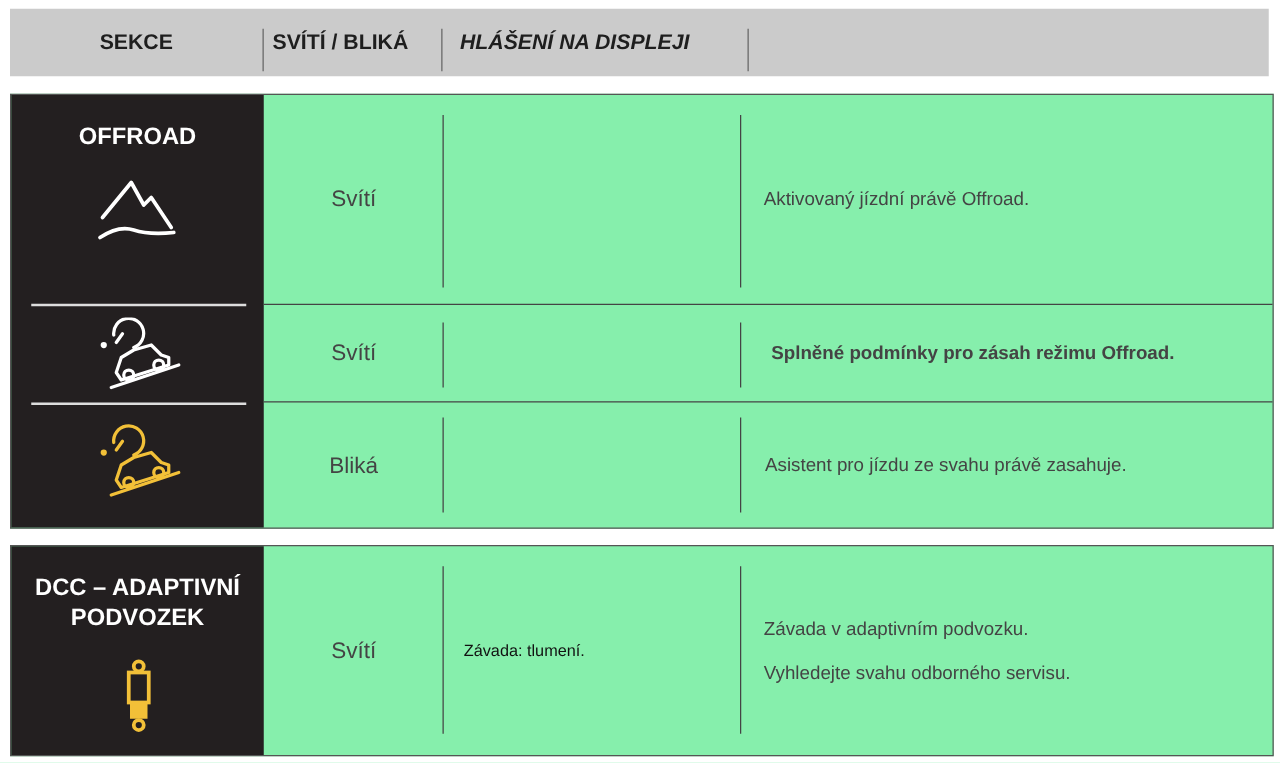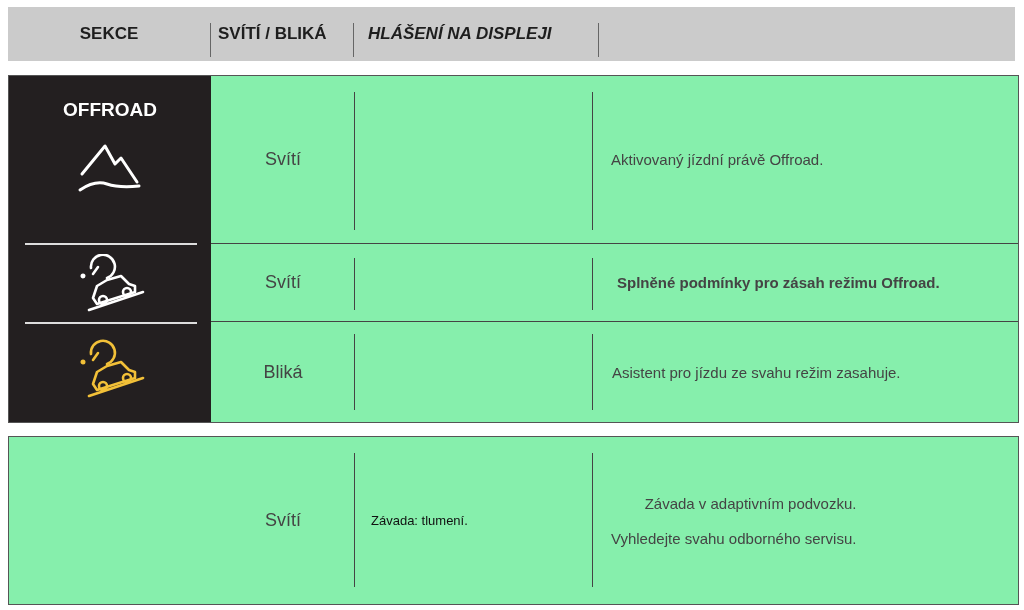--- a/index.html
+++ b/index.html
@@ -82,29 +82,39 @@
     <div class="desc" style="left:406px;font-weight:bold;">
         <p>Splněné podmínky pro zásah režimu Offroad.</p>
       </div>
   </div>
   <div class="row last" style="top:246px;height:100px;">
     <div class="state">Bliká</div>
     <div class="vsep" style="left:143px;top:12px;height:76px;"></div>
     <div class="msg"></div>
     <div class="vsep" style="left:381px;top:12px;height:76px;"></div>
     <div class="desc" style="left:401px;">
-        <p>Asistent pro jízdu ze svahu režim zasahuje.</p>
+        <p>Asistent pro jízdu ze svahu právě zasahuje.</p>
       </div>
   </div>
 </div>
 
 <div class="table" style="top:436px;width:1009px;height:167px;">
+  <div class="dark" style="height:167px;">
+    <div class="sect-title" style="top:22px;">DCC – ADAPTIVNÍ</div>
+    <div class="sect-title" style="top:46px;">PODVOZEK</div>
+    <svg class="icon" style="left:90px;top:90px;" width="24" height="60" viewBox="0 0 24 60">
+      <circle cx="12" cy="6" r="4" fill="none" stroke="#f2c038" stroke-width="3"></circle>
+      <rect x="4" y="11" width="16" height="24" fill="none" stroke="#f2c038" stroke-width="3"></rect>
+      <rect x="5" y="35" width="14" height="13" fill="#f2c038"></rect>
+      <circle cx="12" cy="53" r="4" fill="none" stroke="#f2c038" stroke-width="3"></circle>
+    </svg>
+  </div>
   <div class="row last" style="top:0;height:167px;">
     <div class="state">Svítí</div>
     <div class="vsep" style="left:143px;top:16px;height:134px;"></div>
     <div class="msg">Závada: tlumení.</div>
     <div class="vsep" style="left:381px;top:16px;height:134px;"></div>
-    <div class="desc" style="gap:18px;align-items:flex-end;">
+    <div class="desc" style="gap:18px;">
       <p>Závada v adaptivním podvozku.</p>
       <p>Vyhledejte svahu odborného servisu.</p>
     </div>
   </div>
 </div>
 
 </body></html>

